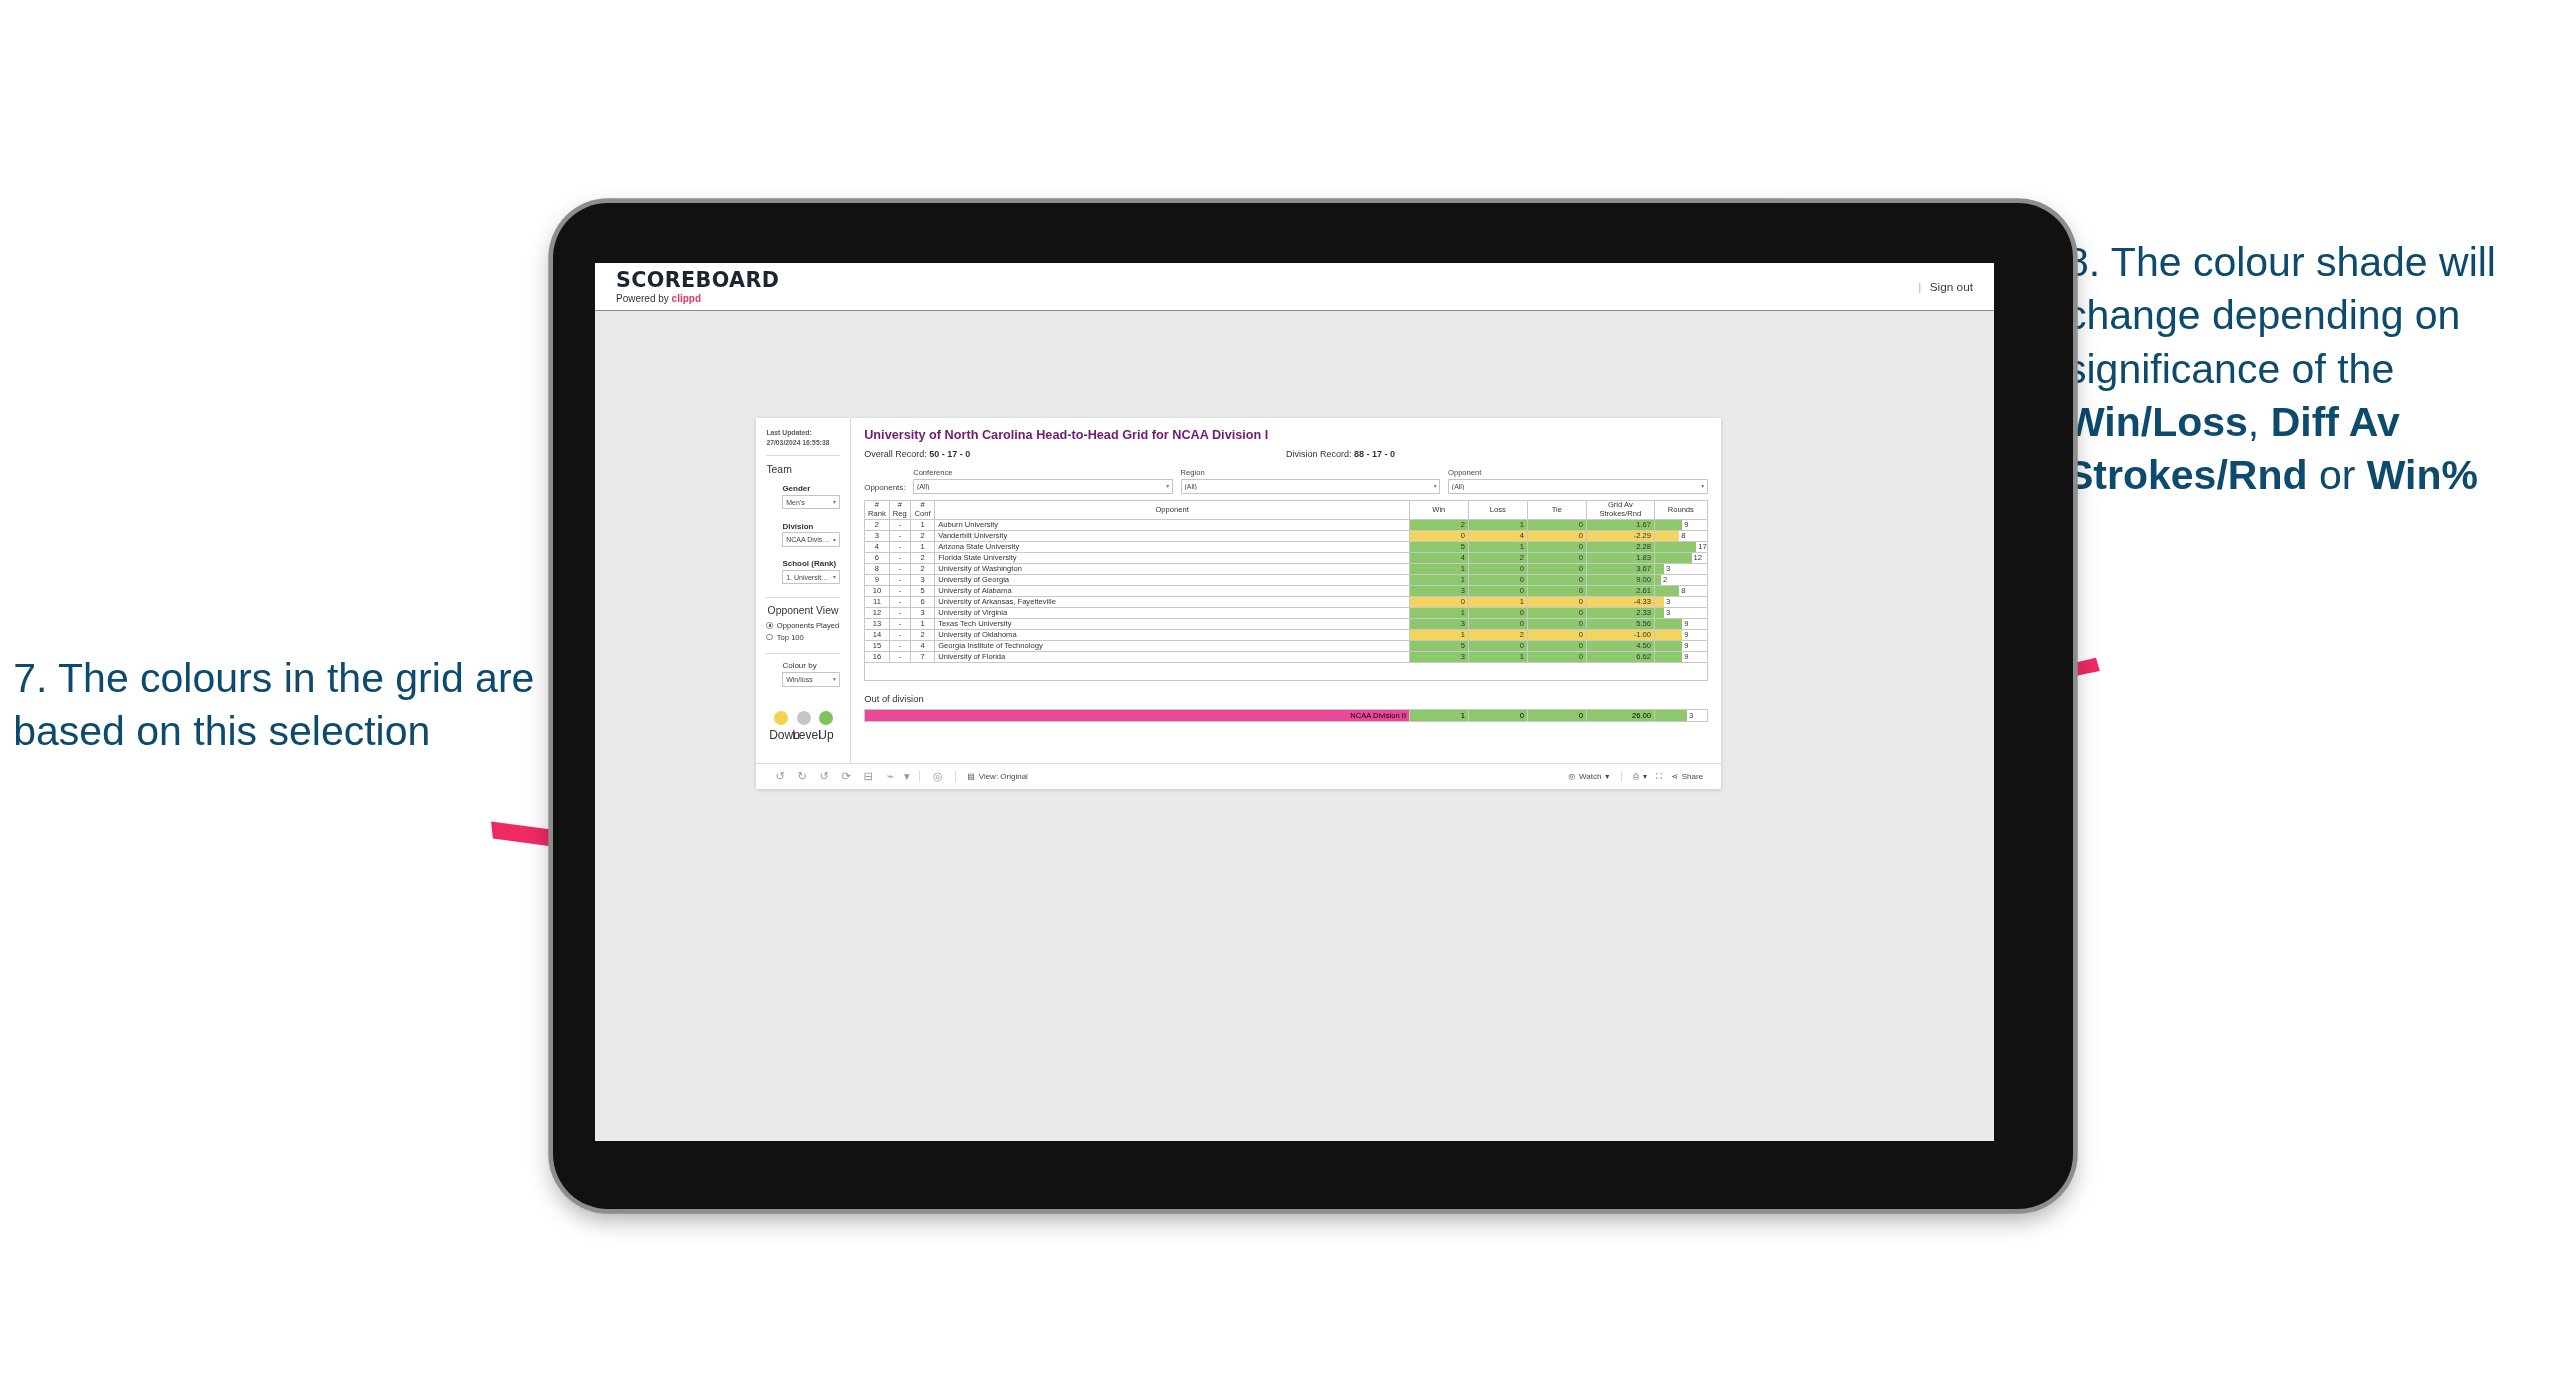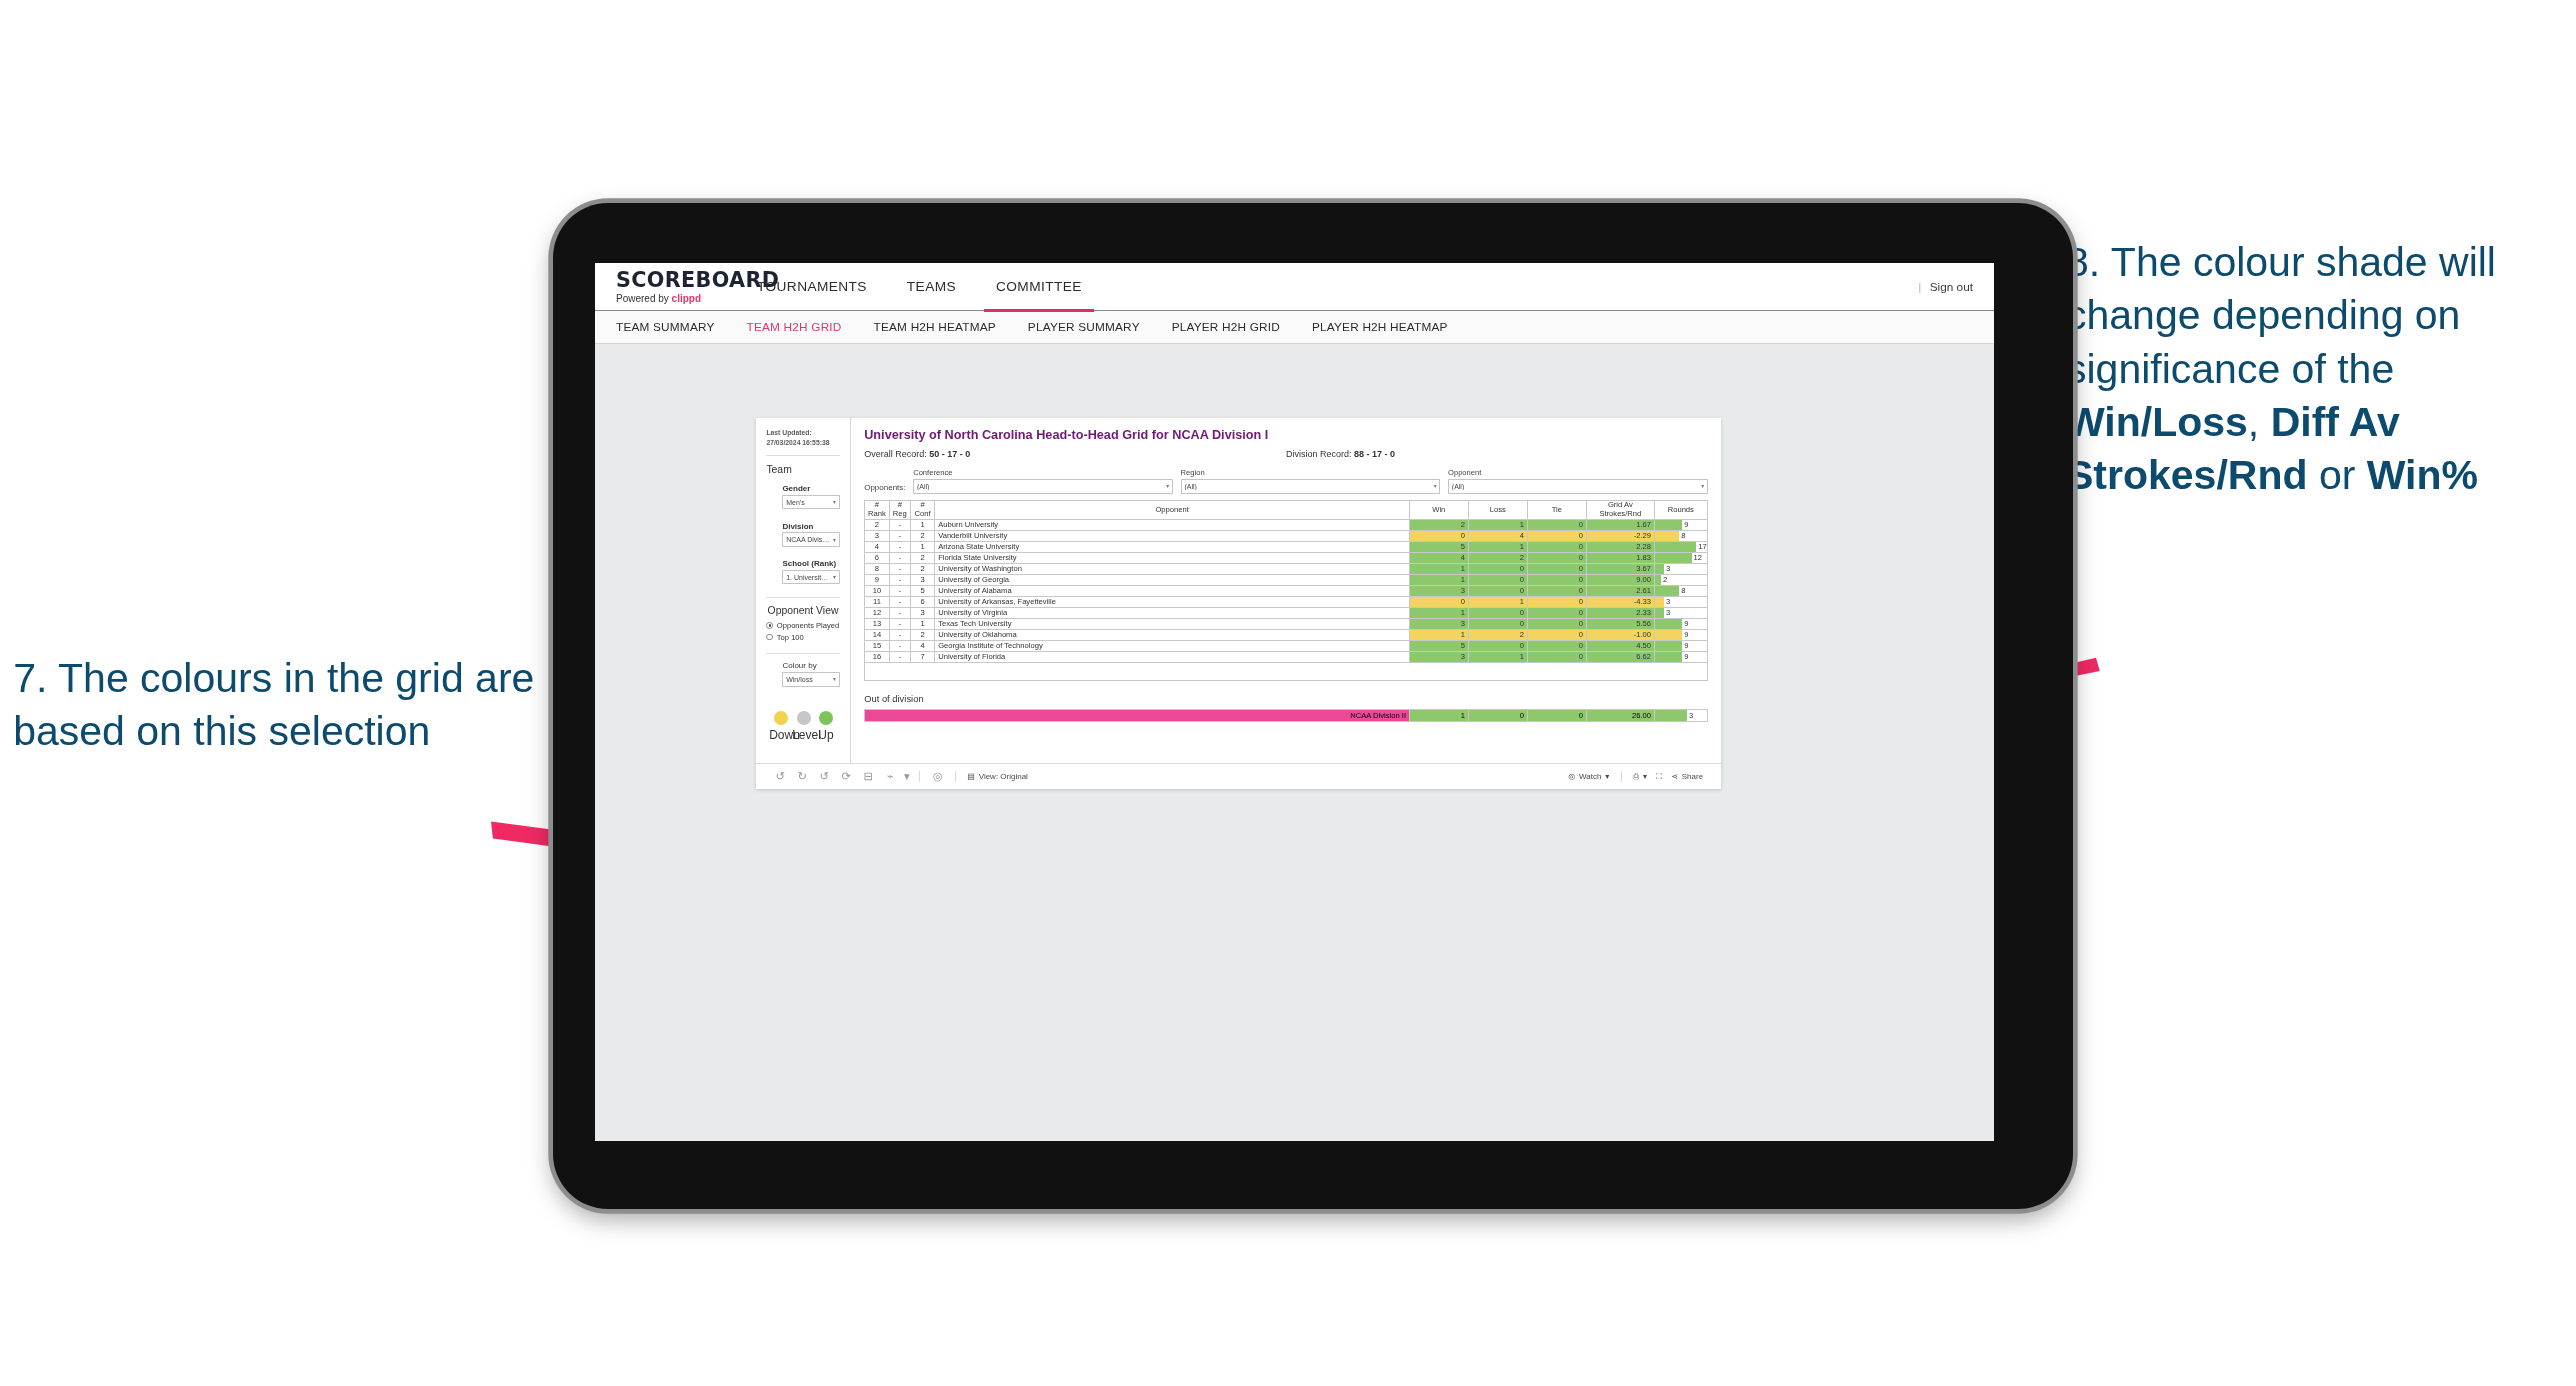--- a/index.html
+++ b/index.html
@@ -145,39 +145,26 @@
 </svg>
 
 <div id="tablet">
   <div id="tablet-screen">
 
     <div id="app-topbar">
       <div class="brand">
         <div class="brand-main">SCOREBOARD</div>
         <div class="brand-sub"><span>Powered by </span><span class="pink">clippd</span></div>
       </div>
-      <div class="topnav">
-        <div class="topnav-item">TOURNAMENTS</div>
-        <div class="topnav-item">TEAMS</div>
-        <div class="topnav-item active">COMMITTEE</div>
-      </div>
       <div class="topbar-right">
         <span class="sep">|</span>
         <span class="signout">Sign out</span>
       </div>
     </div>
 
-    <div id="app-subbar">
-      <div class="subnav-item">TEAM SUMMARY</div>
-      <div class="subnav-item active">TEAM H2H GRID</div>
-      <div class="subnav-item">TEAM H2H HEATMAP</div>
-      <div class="subnav-item">PLAYER SUMMARY</div>
-      <div class="subnav-item">PLAYER H2H GRID</div>
-      <div class="subnav-item">PLAYER H2H HEATMAP</div>
-    </div>
 
     <div id="app-body">
       <div id="workbook">
         <div id="wb-main">
 
           <div id="wb-side">
             <div class="side-updated">Last Updated: 27/03/2024 16:55:38</div>
             <div class="side-rule"></div>
             <div class="side-h">Team</div>
 

